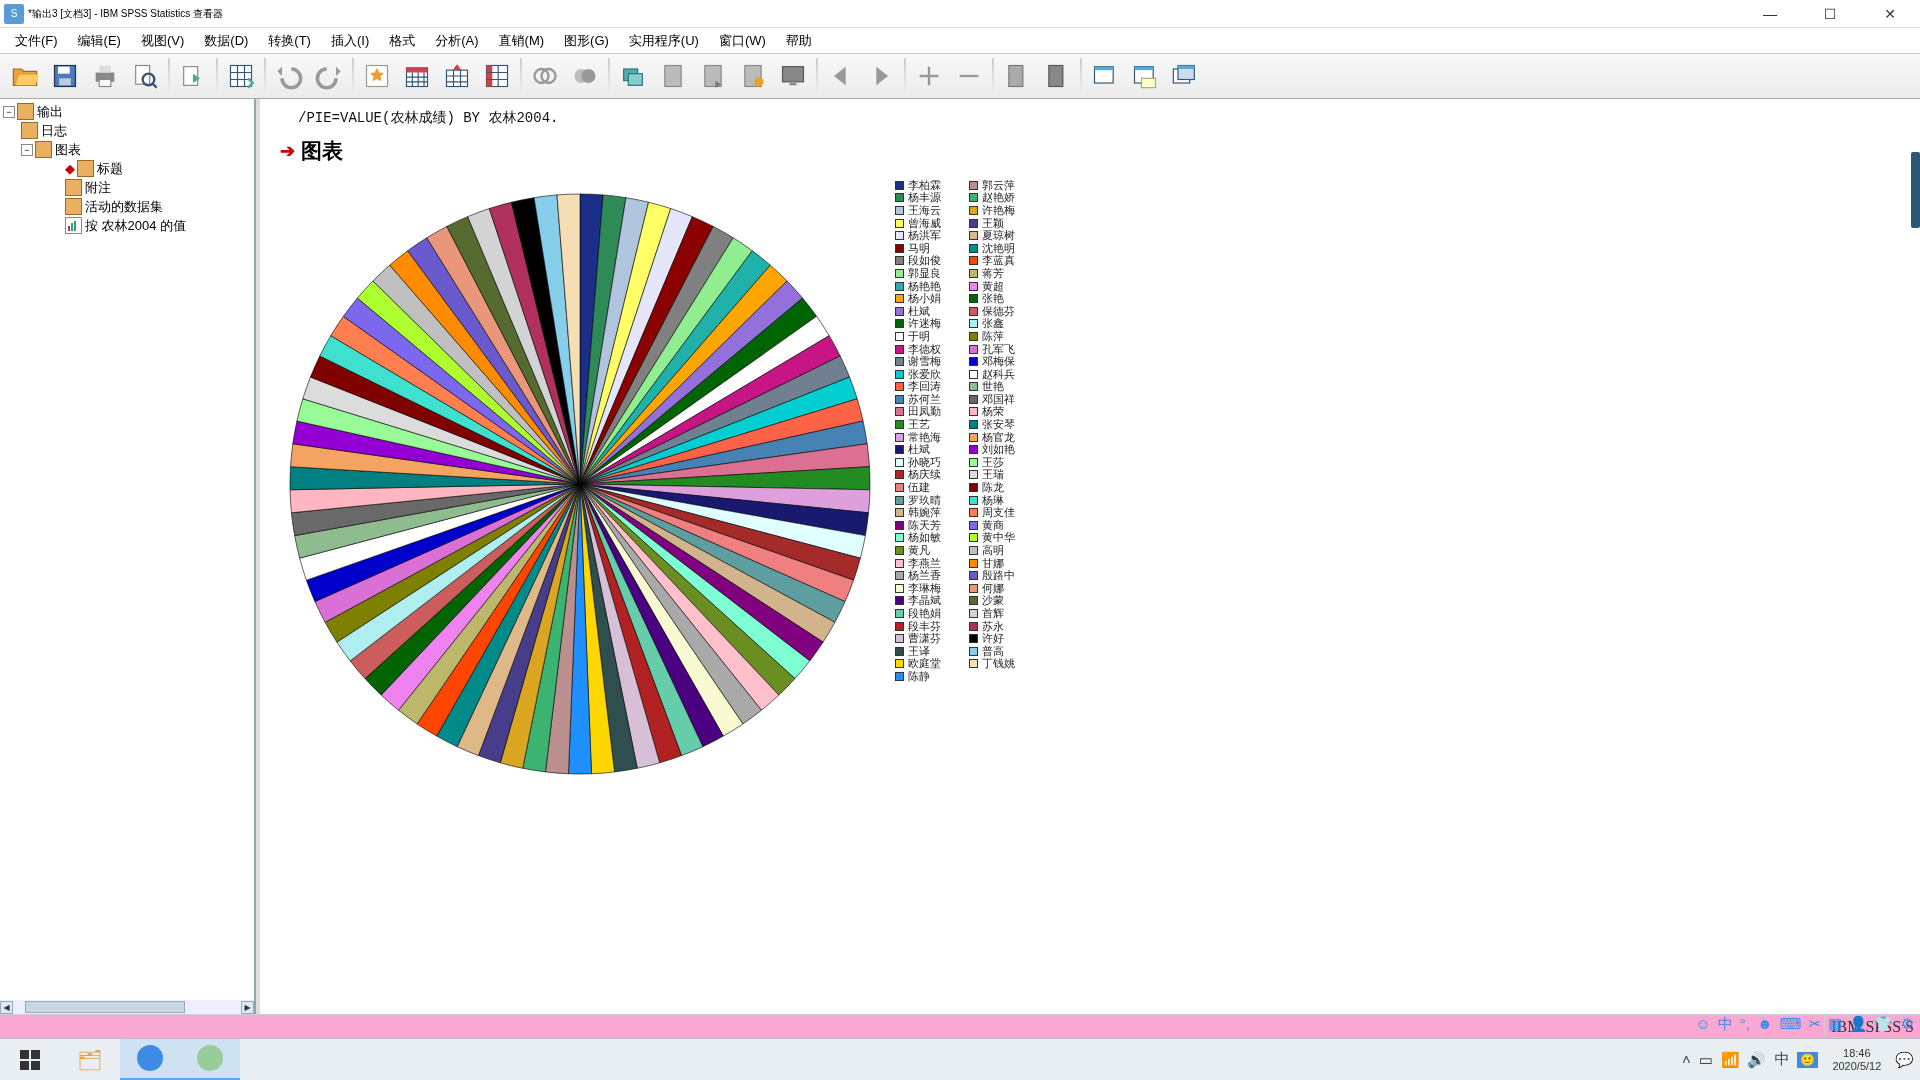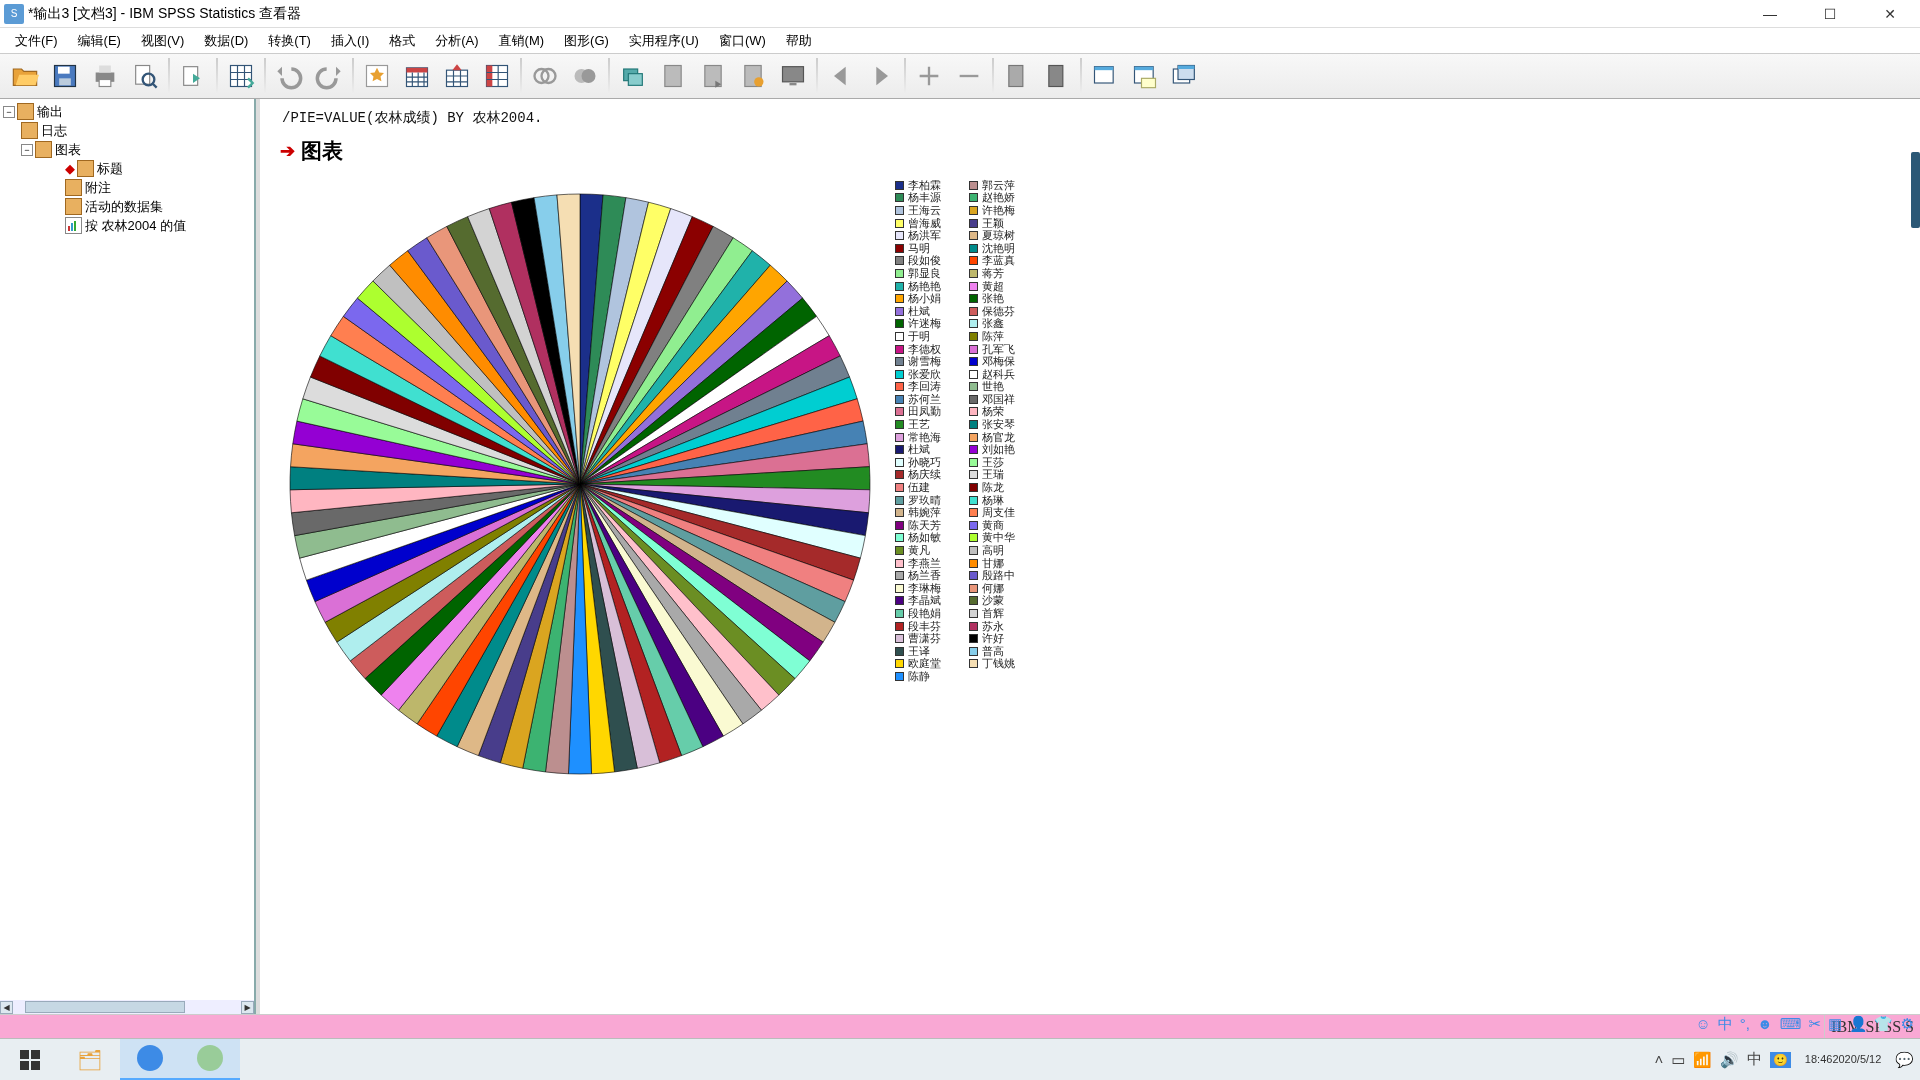--- a/index.html
+++ b/index.html
@@ -1,40 +1,40 @@
 <!DOCTYPE html>
 <html><head>
 <meta charset="utf-8">
 <style>
 * { margin: 0; padding: 0; box-sizing: border-box; }
 body { font-family: "Microsoft YaHei", Arial, sans-serif; font-size: 12px; overflow: hidden; background: #fff; width: 1920px; height: 1080px; position: relative; }
 .titlebar { height: 28px; background: #fff; display: flex; align-items: center; border-bottom: 1px solid #ddd; }
 .titlebar-icon { width: 20px; height: 20px; margin: 0 4px; background: #5b9bd5; border-radius: 2px; display: inline-flex; align-items: center; justify-content: center; color: #fff; font-size: 10px; }
-.titlebar-text { flex: 1; font-size: 14px; }
+.titlebar-text { flex: 1; font-size: 10px; }
 .win-controls { display: flex; }
 .win-btn { width: 60px; height: 27px; display: flex; align-items: center; justify-content: center; font-size: 14px; color: #333; }
 .menubar { height: 26px; background: #fff; display: flex; align-items: center; padding-left: 5px; border-bottom: 1px solid #ccc; }
 .menu-item { padding: 3px 10px; font-size: 13px; color: #000; }
 .toolbar { height: 45px; background: linear-gradient(#f8f8f8, #ececec); border-bottom: 1px solid #aaa; display: flex; align-items: center; padding: 0 6px; gap: 2px; }
 .tool-btn { width: 38px; height: 38px; display: flex; align-items: center; justify-content: center; border: 1px solid transparent; border-radius: 2px; }
 .tool-sep { width: 2px; height: 36px; background: linear-gradient(#ccc, #eee); margin: 0 2px; }
 .tool-btn svg { width: 28px; height: 28px; }
 .content-area { display: flex; height: calc(100% - 28px - 26px - 45px - 24px - 42px); }
 .outline-pane { width: 256px; border-right: 2px solid #8aa; background: #fff; overflow: hidden; position: relative; }
 .tree { padding: 3px; font-size: 13px; }
 .tree-row { display: flex; align-items: center; height: 19px; padding-left: 0; }
 .tree-toggle { width: 12px; height: 12px; border: 1px solid #888; display: flex; align-items: center; justify-content: center; font-size: 9px; margin-right: 2px; color: #000; }
 .tree-icon { width: 17px; height: 17px; margin-right: 3px; display: inline-flex; align-items: center; justify-content: center; }
 .tree-label { }
 .indent1 { padding-left: 18px; }
 .indent3 { padding-left: 62px; }
 .splitter { width: 4px; background: #ddd; cursor: ew-resize; }
 .viewer-pane { flex: 1; background: #fff; overflow: auto; padding: 10px 20px; position: relative; }
 .syntax-block { font-family: "Courier New", monospace; font-size: 14px; color: #111; margin-bottom: 10px; }
-.syntax-indent { margin-left: 2px; }
+.syntax-indent { margin-left: 18px; }
 .heading-row { display: flex; align-items: center; gap: 6px; margin: 8px 0 14px; }
 .red-arrow { color: #c00; font-size: 18px; font-weight: bold; }
 .chart-heading { font-size: 21px; font-weight: bold; }
 .dataset-line { font-size: 15px; color: #111; margin-bottom: 14px; }
 .chart-area { display: flex; gap: 15px; }
 .pie { width: 600px; height: 610px; position: relative; }
 .legend-cols { display: flex; gap: 28px; font-size: 11px; color: #222; }
 .legend-col { display: flex; flex-direction: column; gap: 0; }
 .legend-item { display: flex; align-items: center; height: 12.6px; }
 .legend-swatch { width: 9px; height: 9px; border: 1px solid #333; margin-right: 4px; }
@@ -43,21 +43,21 @@
 .h-scroll .ar { width: 13px; height: 13px; background: #dde8f0; border: 1px solid #9ab; display: flex; align-items: center; justify-content: center; font-size: 8px; color: #333; }
 .statusbar { height: 24px; background: #f9a8d4; border-top: 1px solid #ccc; display: flex; align-items: center; font-size: 16px; font-family: Liberation Serif, serif; }
 .status-right { margin-left: auto; padding-right: 6px; color: #333; border-left: 1px solid #ccc; padding-left: 6px; height: 100%; display: flex; align-items: center; }
 .status-icons-row { position: absolute; right: 0; top: 1015px; height: 19px; display: flex; gap: 7px; padding: 0 6px; font-size: 15px; z-index: 5; }
 .si { color: #3d8be6; }
 .taskbar { height: 42px; background: #e8eef2; border-top: 1px solid #bbb; display: flex; align-items: center; }
 .task-btn { width: 60px; height: 42px; display: flex; align-items: center; justify-content: center; font-size: 20px; color: #333; }
 .task-active { border-bottom: 3px solid #55aaff; background: rgba(90,170,255,0.18); }
 .tray { margin-left: auto; display: flex; align-items: center; height: 100%; padding-right: 6px; gap: 8px; }
 .tray-ico { font-size: 15px; color: #444; }
-.clock { display: flex; flex-direction: row; align-items: center; font-size: 11px; color: #333; line-height: 1.15; padding: 0 6px; }
+.clock { display: flex; flex-direction: column; align-items: center; font-size: 11px; color: #333; line-height: 1.15; padding: 0 6px; }
 .ic-book { background: #e8b060; border: 1px solid #a06820; }
 .ic-chart { background:#fff; border:1px solid #888; position:relative; }
 .right-edge-bar { position: absolute; top: 53px; right: 0; width: 9px; height: 76px; background: #2b5876; z-index: 4; border-radius: 2px; }
 </style>
 </head>
 <body>
 
 <div class="titlebar">
   <span class="titlebar-icon">S</span>
   <span class="titlebar-text">*输出3 [文档3] - IBM SPSS Statistics 查看器</span>

